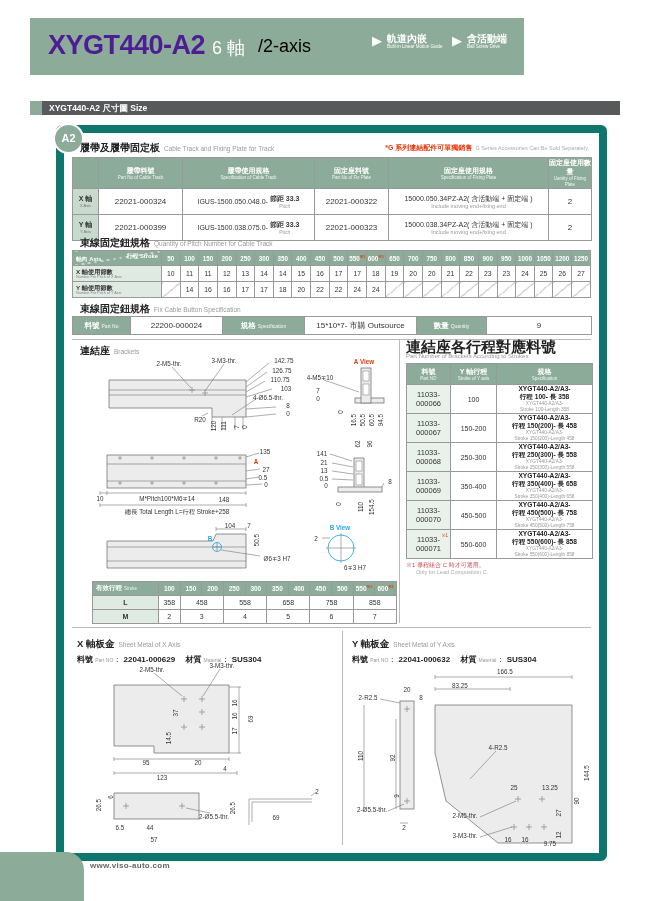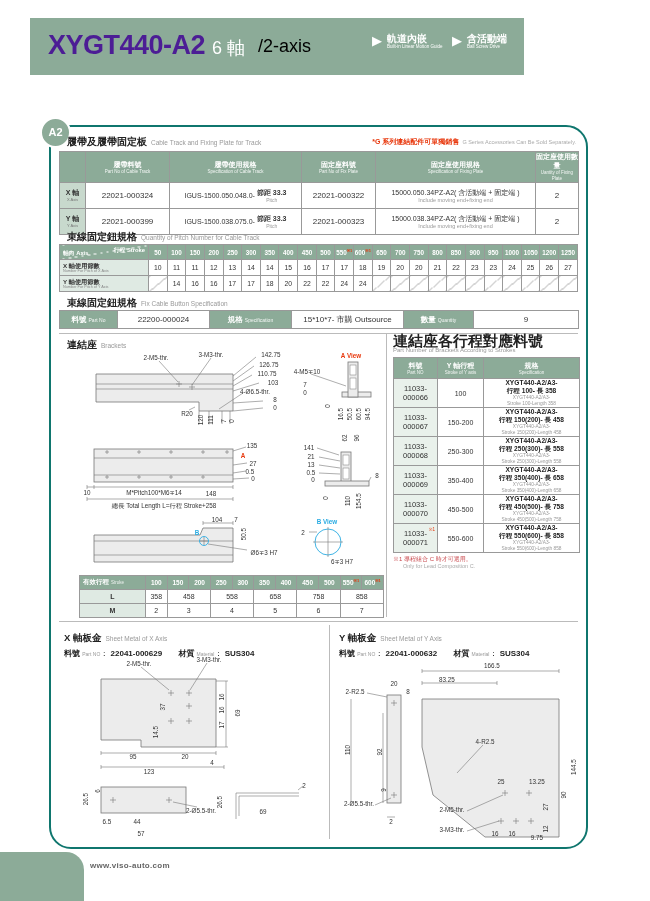--- a/index.html
+++ b/index.html
@@ -12,21 +12,21 @@
   .hband .suben{position:absolute;left:228px;top:18px;font-size:18px;color:#000000;font-weight:300;}
   .feat{position:absolute;top:15px;display:flex;align-items:flex-start;}
   .feat .tri{color:#fff;font-size:13px;margin-right:5px;line-height:16px;}
   .feat .fz{font-size:10px;font-weight:bold;color:#fff;line-height:11px;display:block;}
   .feat .fe{font-size:4.5px;color:#fff;display:block;line-height:6px;}
   
   .sbar{position:absolute;left:30px;top:101px;width:590px;height:14px;background:#58595B;}
   .sbar .sq{position:absolute;left:0;top:0;width:12px;height:14px;background:#8CAB98;}
   .sbar .lbl{position:absolute;left:19px;top:2px;font-size:8.5px;font-weight:bold;color:#fff;}
   
-  .box{position:absolute;left:49px;top:125px;width:535px;height:720px;border:2px solid #0f766e;border-radius:22px;background:#fff;}
+  .box{position:absolute;left:56px;top:125px;width:535px;height:720px;border:8px solid #0f766e;border-radius:6px;background:#fff;}
   .badge{position:absolute;left:-11px;top:-10px;width:27px;height:27px;border-radius:50%;background:#8CAB98;
          color:#fff;font-size:11px;font-weight:bold;text-align:center;line-height:27px;border:2px solid #fff;}
   .sect-title{position:absolute;font-size:10px;font-weight:bold;color:#222;white-space:nowrap;}
   .sect-title .en{font-size:6.5px;font-weight:normal;color:#999;margin-left:4px;}
   .rednote{position:absolute;font-size:7px;font-weight:bold;color:#E8380D;white-space:nowrap;}
   .rednote .en{font-size:5.5px;font-weight:normal;color:#aaa;margin-left:3px;}
   
   table{border-collapse:collapse;table-layout:fixed;}
   td,th{border:1px solid #999;padding:0;text-align:center;vertical-align:middle;overflow:hidden;}
   th{background:#8CAB98;color:#fff;font-weight:bold;}
@@ -97,21 +97,21 @@
   .t5 .bspec .z{display:block;font-size:6.6px;font-weight:bold;line-height:8px;color:#222;}
   .t5 .bspec .e{display:block;font-size:4.8px;color:#999;line-height:6px;}
   .fnote{margin-top:3px;font-size:6px;color:#C9484D;line-height:7px;}
   .fnote .en{display:block;color:#aaa;font-size:5.5px;padding-left:10px;}
   
   .shead .tzh{font-size:9.5px;font-weight:bold;color:#222;}
   .shead .ten{font-size:6.5px;color:#999;margin-left:4px;}
   .sline{font-size:8px;color:#222;margin-top:3px;}
   .sline b{font-size:8px;}
   .sline i{font-style:normal;font-size:5px;color:#999;}
-  .sline .v{font-weight:bold;margin-right:14px;}
+  .sline .v{font-weight:bold;margin-right:8px;}
   
   .fshape{position:absolute;left:0;top:852px;width:84px;height:49px;background:#8CAB98;border-radius:0 18px 0 0;}
   .furl{position:absolute;left:90px;top:861px;font-size:8px;font-weight:bold;color:#666;letter-spacing:.3px;}
 </style>
 </head>
 <body>
 
 <div class="page">
 
   <div class="hband">
@@ -127,20 +127,24 @@
     </div>
     <div class="feat" style="left:422px;">
       <span class="tri">▶</span>
       <span>
           <span class="fz">含活動端</span>
             <span class="fe">Ball Screw Drive</span>
         </span>
     </div>
   </div>
 
+  <div class="sbar">
+    <span class="sq"></span>
+    <span class="lbl">XYGT440-A2 尺寸圖 Size</span>
+  </div>
 
   <div class="box">
     <div class="badge">A2</div>
 
     <div class="sect-title" style="left:16px;top:8px;">
       <span>履帶及履帶固定板</span><span class="en">Cable Track and Fixing Plate for Track</span>
     </div>
     <div class="rednote" style="right:10px;top:10px;">
       <span>*G 系列連結配件可單獨銷售</span><span class="en">G Series Accessories Can Be Sold Separately.</span>
     </div>

